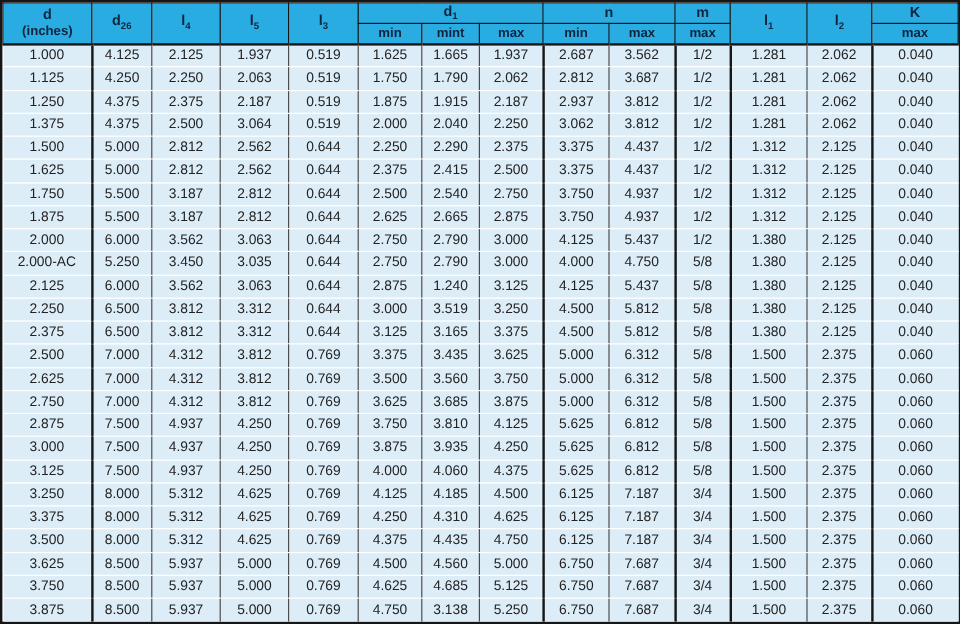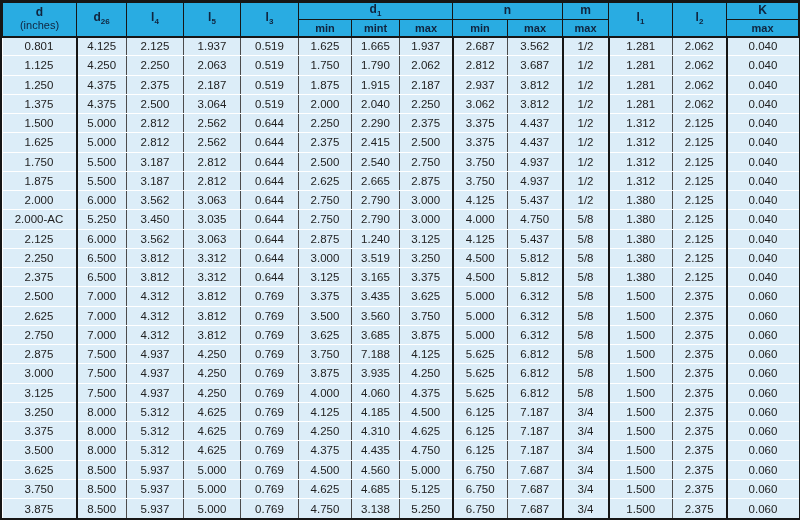--- a/index.html
+++ b/index.html
@@ -37,21 +37,21 @@
     font-size:12px;
     text-align:center;
     vertical-align:middle;
     border:1px solid var(--group-line);
     height:17px;
     line-height:1.1;
   }
   thead tr.sub th{font-size:11px;}
   thead th.deep{border-bottom:2px solid var(--group-line);}
   .sub-sc{font-size:8px;vertical-align:-3px;}
-  .hdr-line2{font-size:11px;font-weight:normal;}
+  .hdr-line2{font-size:11px;font-weight:bold;}
 
   tbody td{
     background:var(--cell-bg);
     color:#222;
     font-size:11.5px;
     text-align:center;
     vertical-align:middle;
     border-right:1px solid var(--grid-line);
     border-bottom:1.5px solid var(--row-separator);
     height:19px;
@@ -124,21 +124,21 @@
         <th class="deep">mint</th>
         <th class="deep">max</th>
         <th class="deep">min</th>
         <th class="deep">max</th>
         <th class="deep">max</th>
         <th class="deep">max</th>
       </tr>
     </thead>
     <tbody>
         <tr>
-          <td class="thick-r">0.801</td>
+          <td class="thick-r">1.000</td>
           <td>4.125</td>
           <td>2.125</td>
           <td>1.937</td>
           <td>0.519</td>
           <td>1.625</td>
           <td>1.665</td>
           <td class="thick-r">1.937</td>
           <td>2.687</td>
           <td class="thick-r">3.562</td>
           <td class="thick-r">1/2</td>
@@ -386,21 +386,21 @@
           <td class="thick-r">2.375</td>
           <td>0.060</td>
         </tr>
         <tr>
           <td class="thick-r">2.875</td>
           <td>7.500</td>
           <td>4.937</td>
           <td>4.250</td>
           <td>0.769</td>
           <td>3.750</td>
-          <td>7.188</td>
+          <td>3.810</td>
           <td class="thick-r">4.125</td>
           <td>5.625</td>
           <td class="thick-r">6.812</td>
           <td class="thick-r">5/8</td>
           <td>1.500</td>
           <td class="thick-r">2.375</td>
           <td>0.060</td>
         </tr>
         <tr>
           <td class="thick-r">3.000</td>

